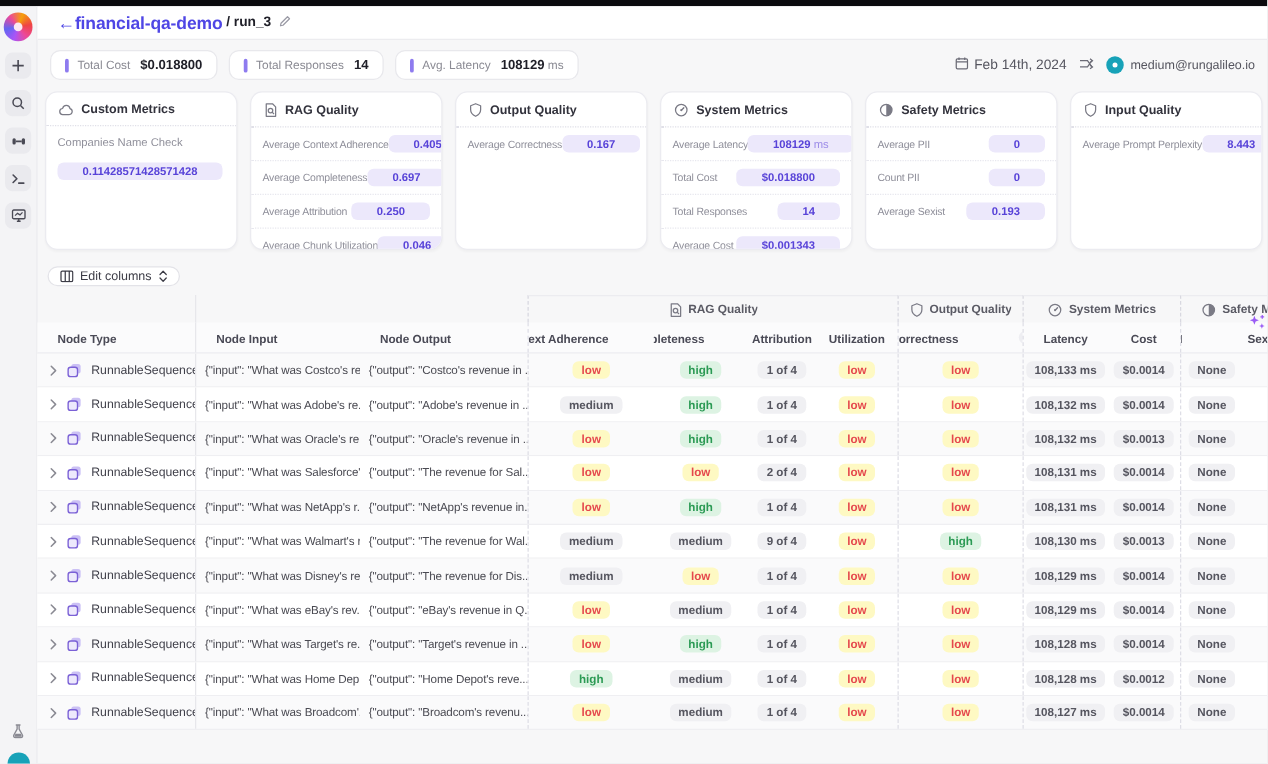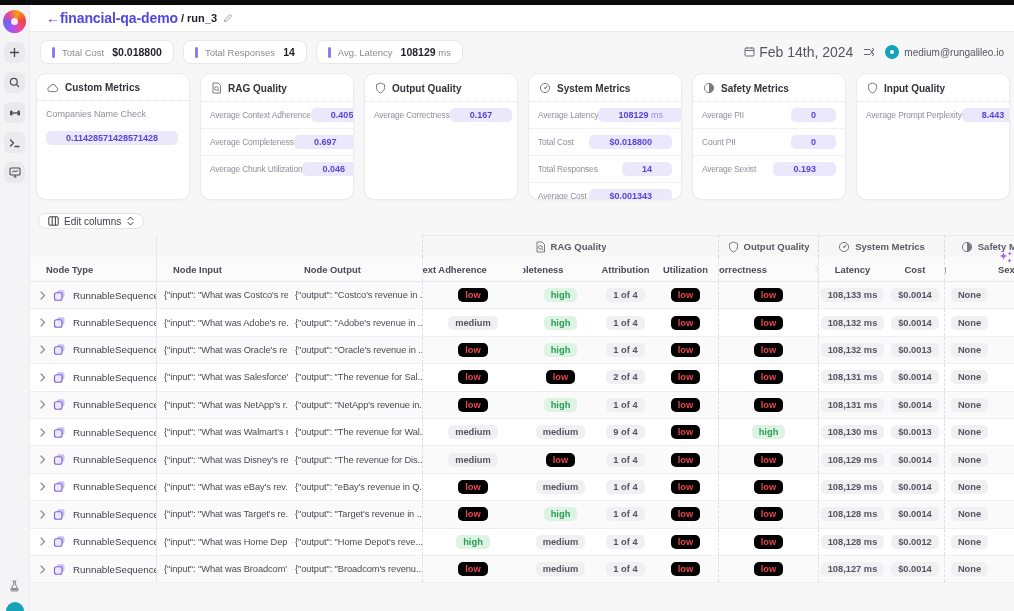--- a/index.html
+++ b/index.html
@@ -33,21 +33,21 @@
   .content { position:absolute; left:30px; top:32px; width:984px; height:579px; }
 
   
   .stats-row { display:flex; align-items:center; margin:8px 0 0 10px; height:24px; }
   .stat-chip { display:flex; align-items:center; background:#fff; border:1px solid #E8E8EC; border-radius:8px; height:24px; padding:0 11px; margin-right:9px; }
   .stat-bar { width:3px; height:11px; border-radius:2px; background:#8E7BEF; margin-right:7px; }
   .stat-label { font-size:9.5px; color:#8A8A93; margin-right:8px; white-space:nowrap; }
   .stat-value { font-size:10.5px; font-weight:bold; color:#1F1F28; white-space:nowrap; }
   .stat-suffix { font-size:9.5px; font-weight:normal; color:#8A8A93; }
   .head-right { margin-left:auto; margin-right:10px; display:flex; align-items:center; color:#55555F; }
-  .head-date { font-size:14px; color:#55555F; margin-left:4px; white-space:nowrap; }
+  .head-date { font-size:11px; color:#55555F; margin-left:4px; white-space:nowrap; }
   .head-ic { display:flex; align-items:center; margin-left:10px; color:#6B6B76; }
   .head-avatar { width:14px; height:14px; border-radius:50%; background:#17A2B8; margin-left:10px; margin-right:5px; position:relative; }
   .head-avatar::after { content:""; position:absolute; left:5px; top:5px; width:4px; height:4px; border-radius:50%; background:#fff; }
   .head-email { font-size:10px; color:#55555F; white-space:nowrap; }
 
   
   .metrics-h { margin:15px 0 0 13px; display:flex; align-items:center; cursor:pointer; }
   .metrics-title { font-size:12.5px; font-weight:bold; color:#25252D; }
   .metrics-chv { margin-left:5px; color:#55555F; display:flex; }
 
@@ -98,21 +98,21 @@
   .drow { height:27.4px; border-bottom:1px solid #EFEFF2; background:#fff; }
   .drow.alt { background:#FAFAFB; }
   .dcell { display:flex; align-items:center; overflow:hidden; white-space:nowrap; }
   .dcell.center { justify-content:center; }
   .node-cell { padding-left:10px; }
   .row-chv { color:#8A8A93; display:flex; flex:none; margin-right:7px; }
   .node-ic { display:flex; flex:none; margin-right:7px; }
   .node-type { font-size:9.8px; color:#3F3F49; }
   .json-txt { font-size:9.3px; color:#4A4A52; letter-spacing:-0.1px; padding-left:7px; }
   .badge { font-size:9.3px; font-weight:bold; border-radius:5px; padding:2px 7px; white-space:nowrap; }
-  .b-red { background:#000000; color:#E5484D; }
+  .b-red { background:#fef9c3; color:#E5484D; }
   .b-green { background:#DDF3E3; color:#2B9A54; }
   .b-gray { background:#F0F0F3; color:#55555F; }
 
   .sparkle { position:absolute; left:997px; top:251px; color:#9A5CF5; }
 </style>
 </head>
 <body>
 
 <div class="screen">
   <div class="black-bar"></div>
@@ -246,20 +246,24 @@
           </div>
           <div class="card-row">
             <span class="m-label">Average Context Adherence</span>
             <span class="badge-p">0.405</span>
           </div>
           <div class="card-row">
             <span class="m-label">Average Completeness</span>
             <span class="badge-p">0.697</span>
           </div>
           <div class="card-row">
+            <span class="m-label">Average Attribution</span>
+            <span class="badge-p">0.250</span>
+          </div>
+          <div class="card-row">
             <span class="m-label">Average Chunk Utilization</span>
             <span class="badge-p">0.046</span>
           </div>
         </div>
         <div class="card">
           <div class="card-h">
             <span class="card-ic" style="display: flex;">
               <svg width="11" height="12" viewBox="0 0 11 12">
                 <path d="M5.5 1l4 1.6v3.2c0 2.6-1.8 4.2-4 5.2-2.2-1-4-2.6-4-5.2V2.6z" stroke="currentColor" stroke-width="1" fill="none" stroke-linejoin="round"></path>
               </svg>

